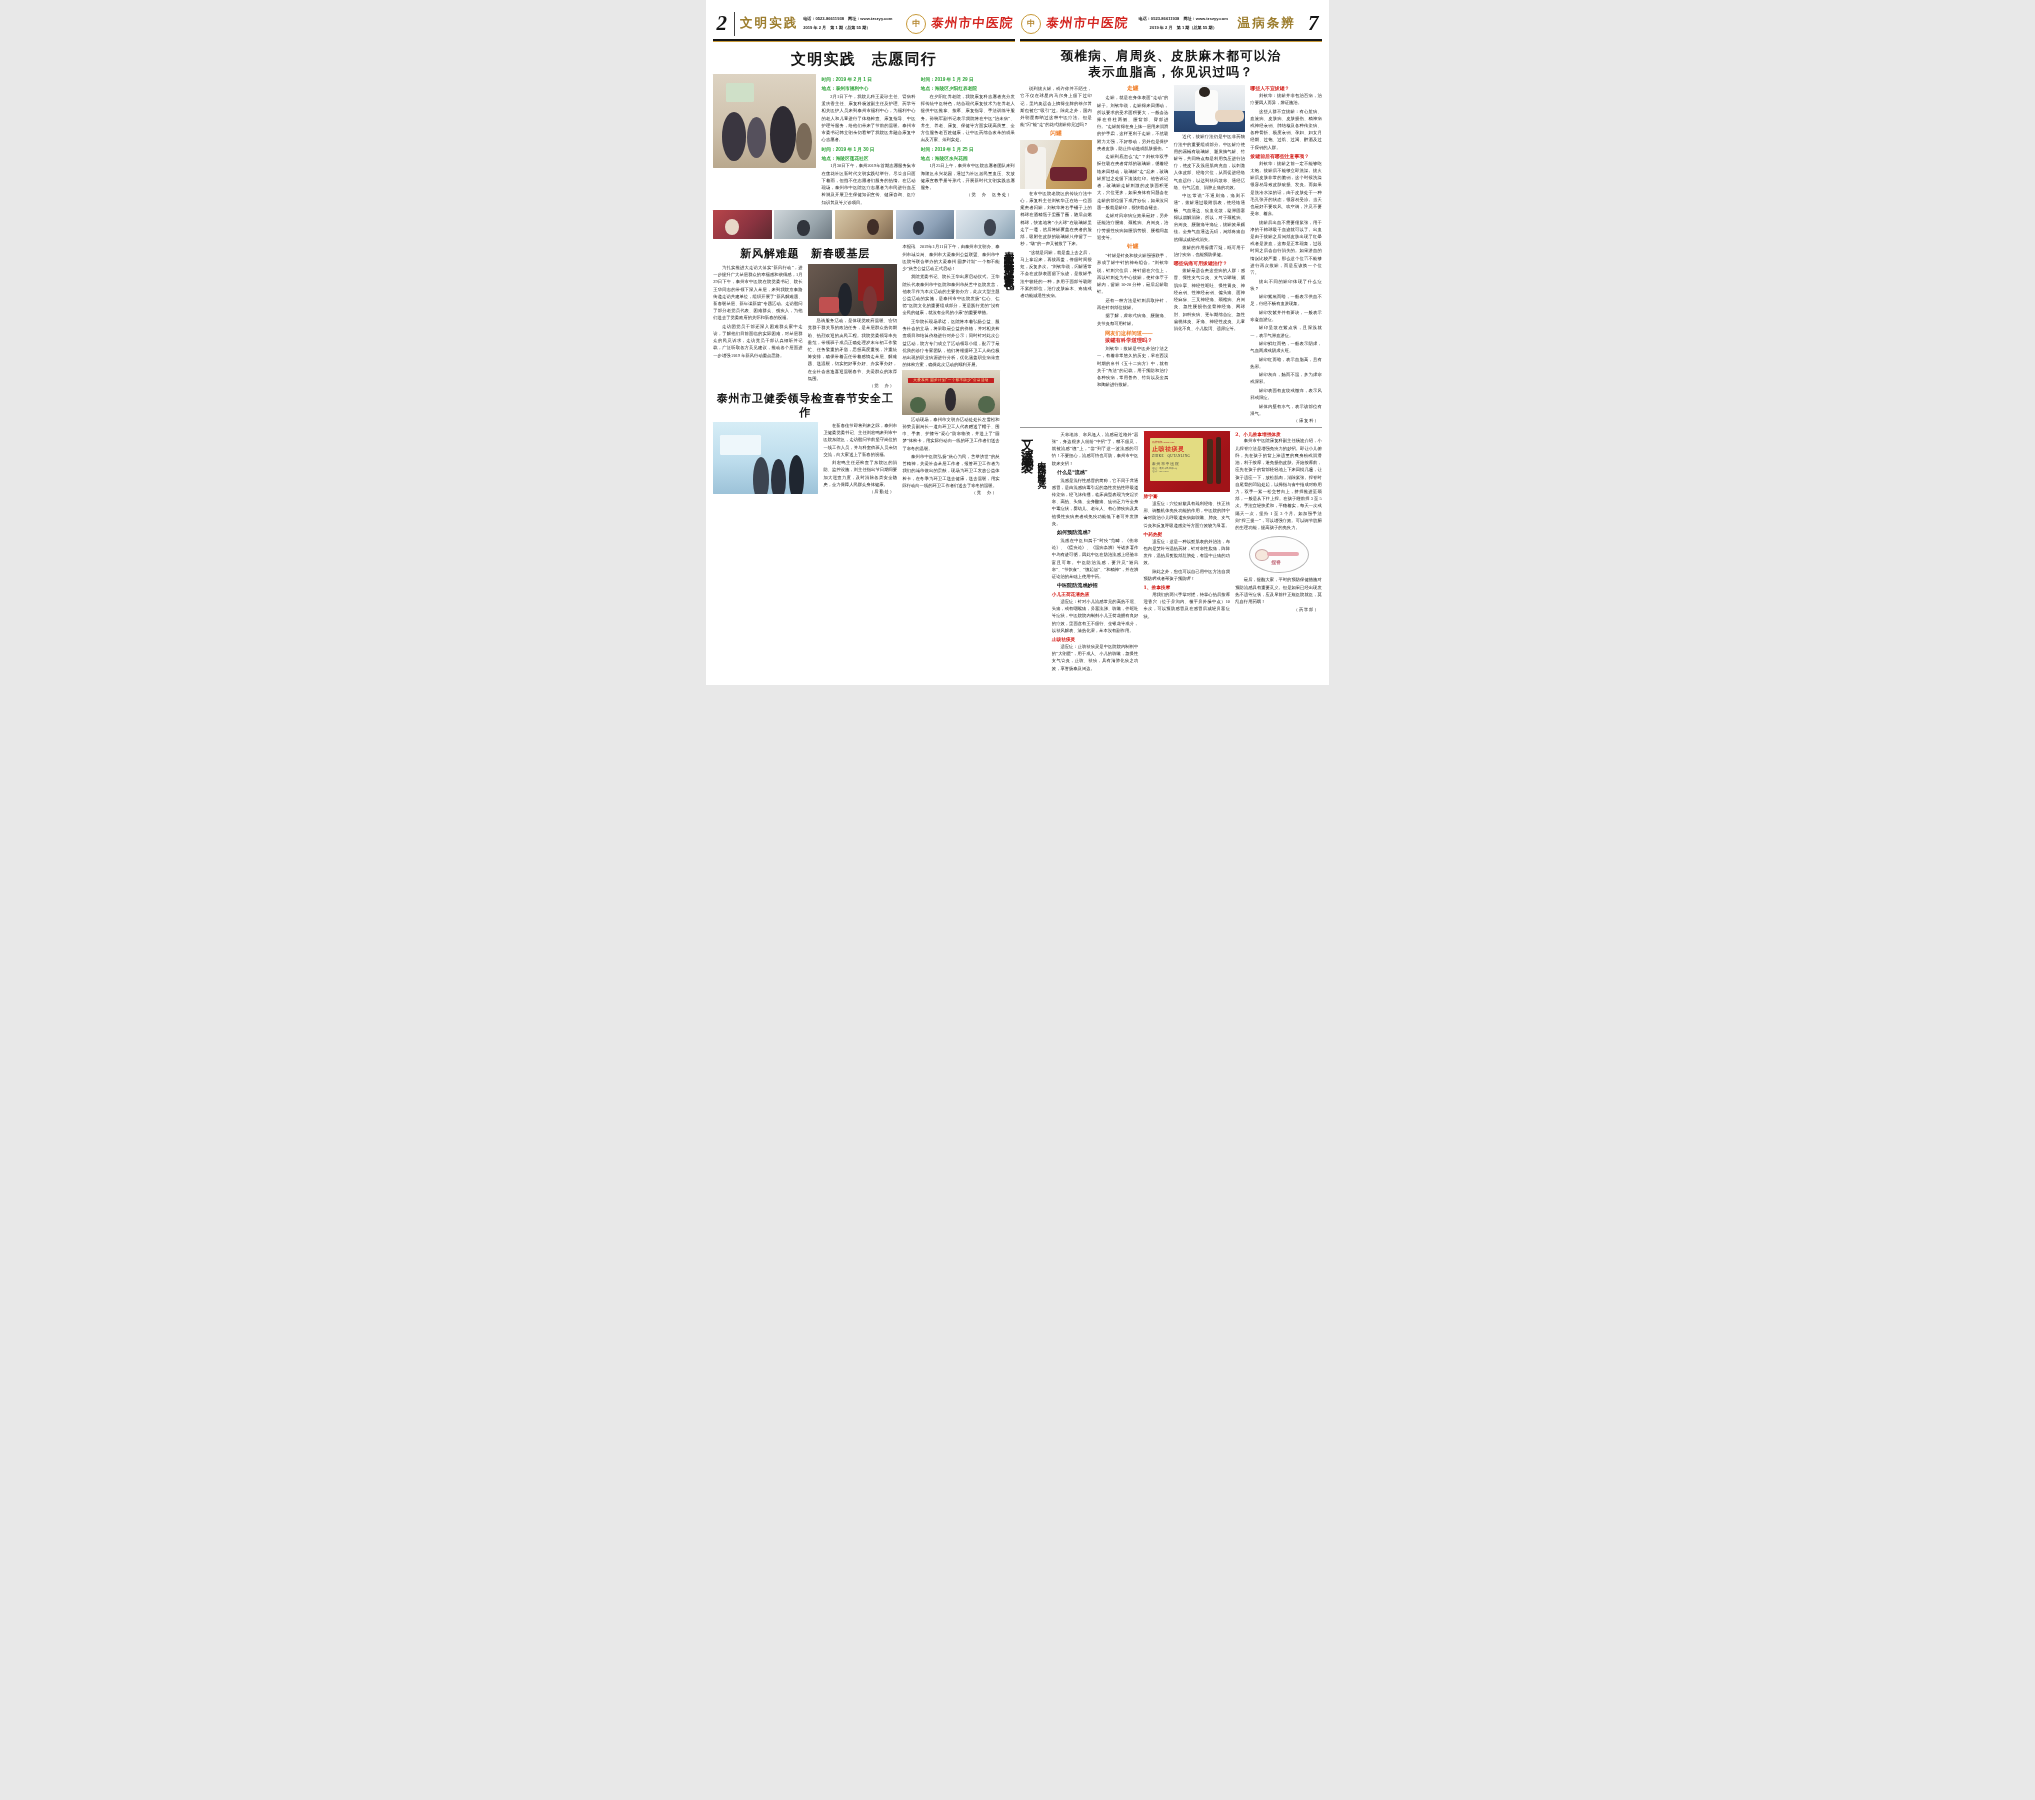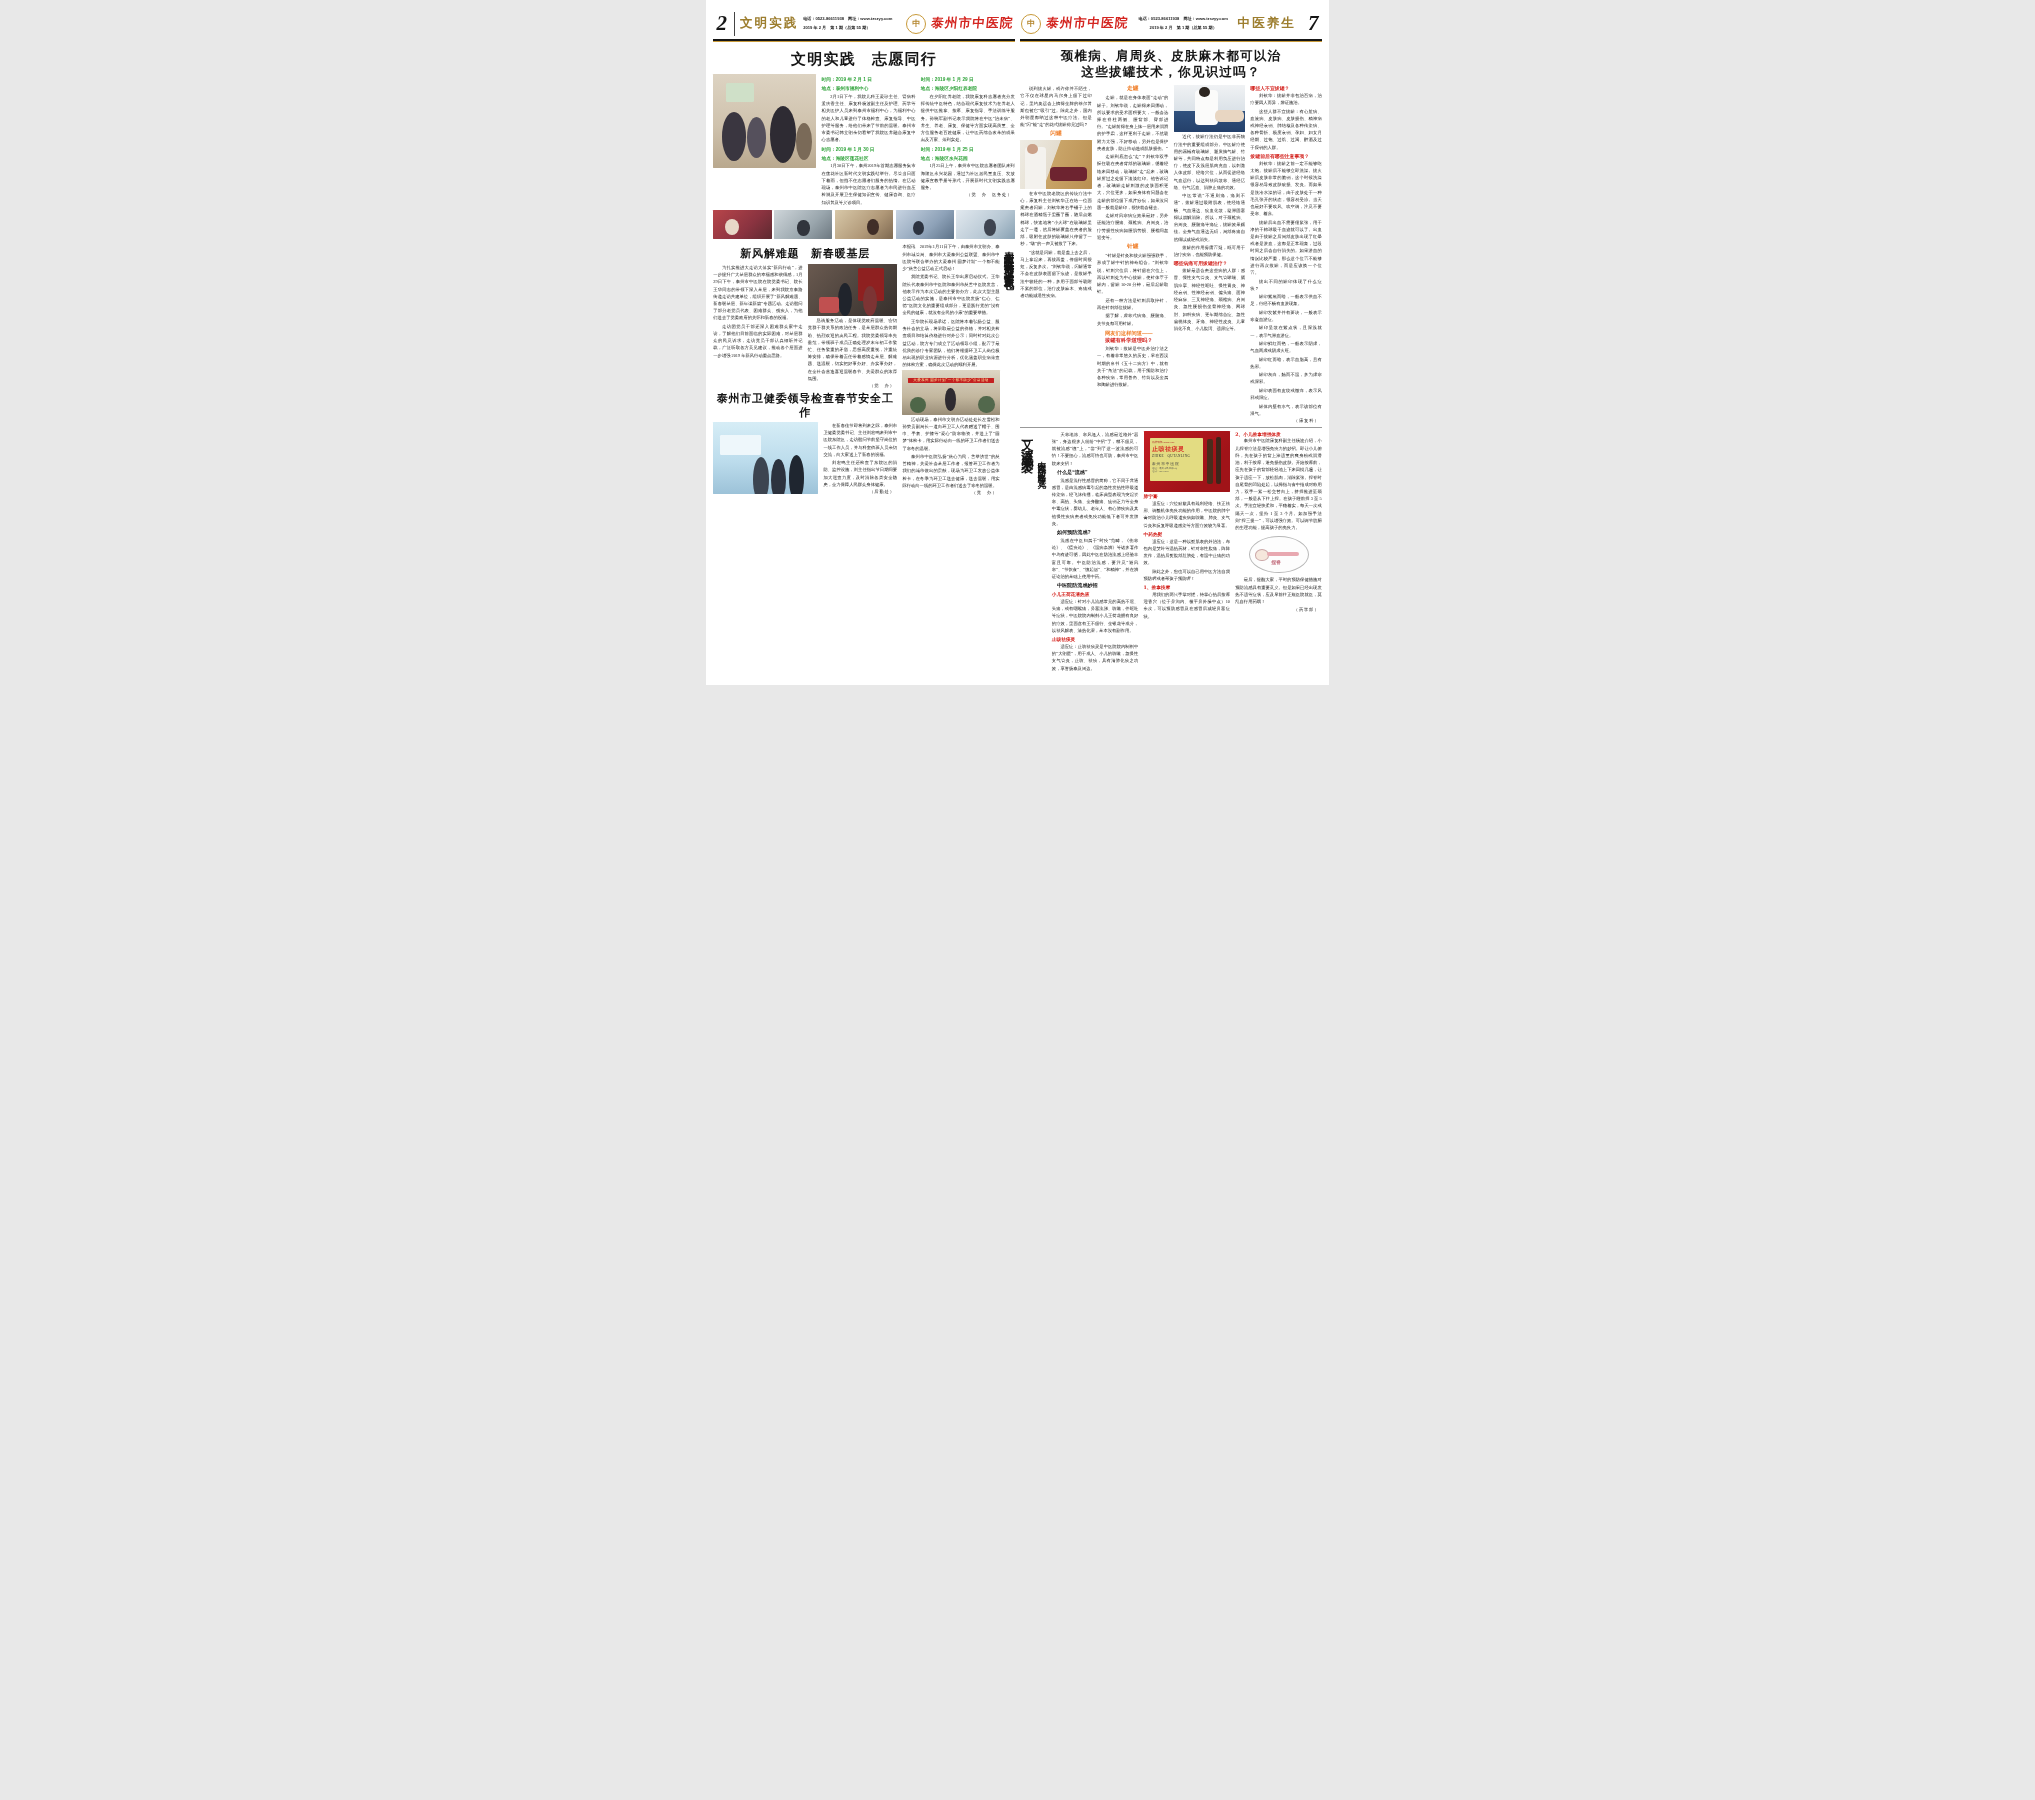--- a/index.html
+++ b/index.html
@@ -180,30 +180,30 @@
       <div class="logo">
           <span>中</span>
         </div>
       <div class="brand">泰州市中医院</div>
       <div class="sp"></div>
       <div class="contact" style="text-align:center">
         <div>电话：0523-86611938　网址：www.tzszyy.com</div>
         <div>2019 年 2 月　第 1 期（总第 55 期）</div>
       </div>
       <div class="sp"></div>
-      <div class="sect">中医养生</div>
+      <div class="sect">温病条辨</div>
       <div class="mvline"></div>
       <div class="pagenum">7</div>
     </div>
     <div class="rule1"></div>
     <div class="rule2"></div>
 
     <div>
       <div class="h1" style="font-size:12.6px;margin:2.4px 0 0.8px">颈椎病、肩周炎、皮肤麻木都可以治</div>
-      <div class="h1" style="font-size:12.6px;margin:0 0 4.1px">这些拔罐技术，你见识过吗？</div>
+      <div class="h1" style="font-size:12.6px;margin:0 0 4.1px">表示血脂高，你见识过吗？</div>
       <div class="cols">
         <div class="col body">
           <p>说到拔火罐，或许你并不陌生，它不仅在球星内马尔身上留下过印记，里约奥运会上摘得金牌的菲尔普斯也被它“吸引”过。除此之外，国内外明星都晒过这种中医疗法。但是能“闪”能“走”的花式拔罐你见过吗？</p>
           <div class="osub">闪罐</div>
           <div class="ph" style="width:100%;height:49px;background:linear-gradient(110deg,#efece4 0%,#e4ddcf 45%,#c9a468 46%,#b98f52 100%)">
             <div class="blob" style="left:6%;top:16%;width:21px;height:45px;background:#f4f2ee;border-radius:3.3px"></div>
             <div class="blob" style="left:10%;top:8%;width:10.6px;height:10.6px;background:#caa088"></div>
             <div class="blob" style="left:42%;top:56%;width:37px;height:14px;background:#6e2430;border-radius:4.1px"></div>
           </div>
           <p style="margin-top:1.2px">在市中医院老院区的传统疗法中心，康复科主任刘钦华正在给一位面瘫患者闪罐，刘钦华将右手镊子上的棉球在酒精瓶子里蘸了蘸，随后点燃棉球，快速地将“小火球”在玻璃罐里走了一遭，然后将罐覆盖在患者的脸部，吸附住皮肤的玻璃罐只停留了一秒，“啵”的一声又被拔了下来。</p>

